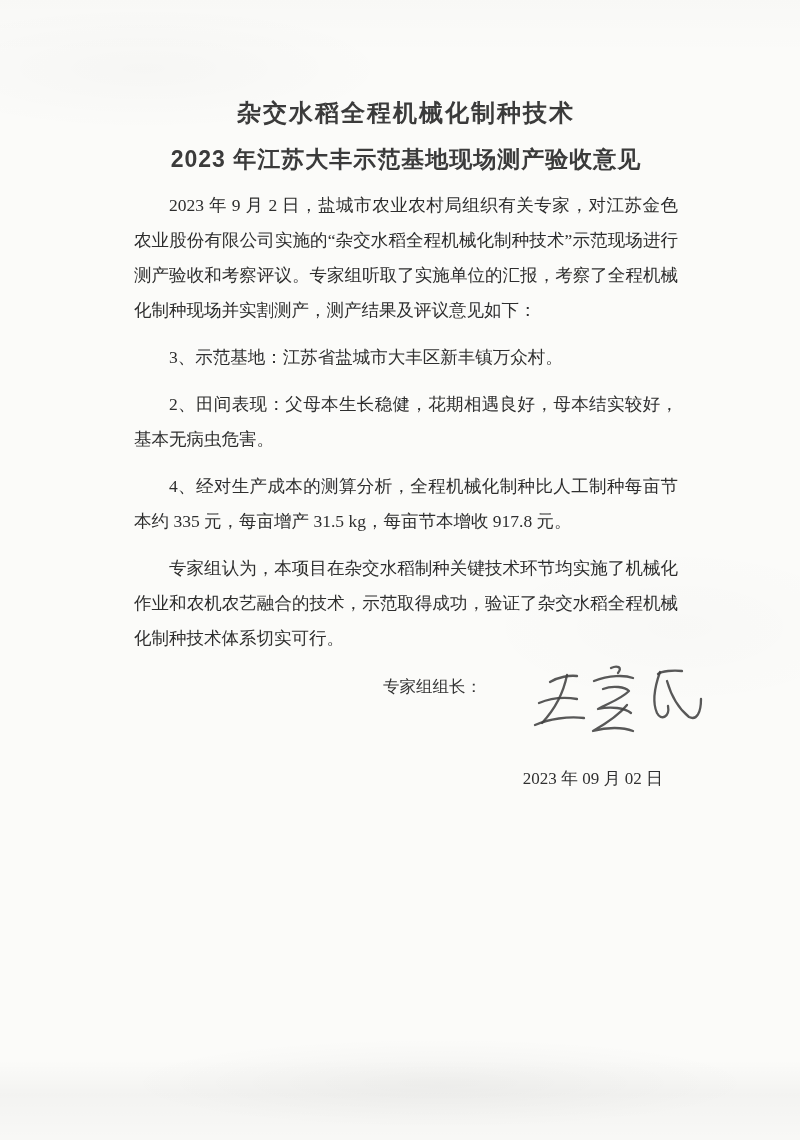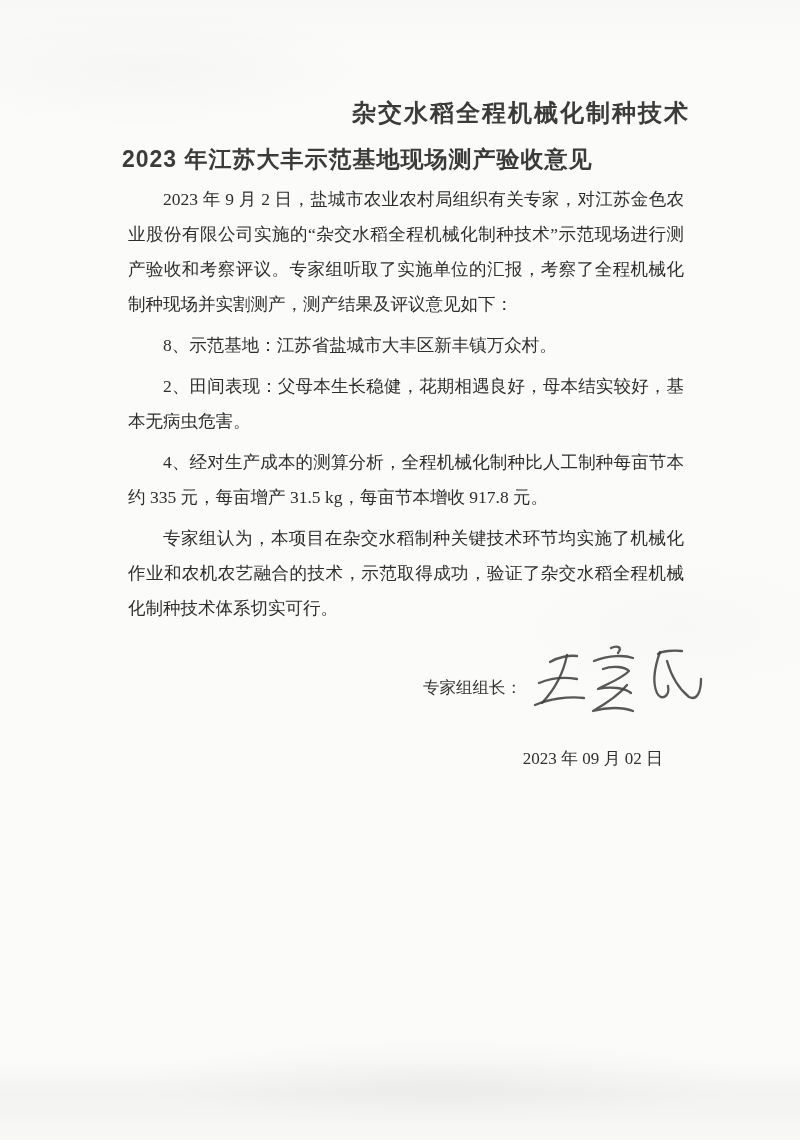--- a/index.html
+++ b/index.html
@@ -24,54 +24,56 @@
       radial-gradient(ellipse 420px 60px at 55% 95%, rgba(0,0,0,0.035), transparent 75%),
       radial-gradient(ellipse 300px 120px at 85% 55%, rgba(0,0,0,0.012), transparent 70%),
       linear-gradient(to bottom, rgba(0,0,0,0.010) 0%, transparent 5%, transparent 93%, rgba(0,0,0,0.030) 96%, rgba(0,0,0,0.012) 100%);
   }
   .page {
     position: relative;
     padding: 96px 110px 0 122px;
   }
   .title {
     margin: 0;
-    text-align: right;
+    text-align: center;
     font-family: "Liberation Sans", sans-serif;
     font-size: 24px;
     line-height: 34px;
     font-weight: 600;
     letter-spacing: 2px;
     color: #3b3b3b;
   }
   .subtitle {
     margin: 12px 0 0 0;
+    text-align: center;
     font-family: "Liberation Sans", sans-serif;
     font-size: 23px;
     line-height: 34px;
     font-weight: 600;
     letter-spacing: 1px;
     color: #3b3b3b;
   }
   .body-text {
     margin-top: 0;
     font-size: 17.5px;
     line-height: 35px;
     text-align: justify;
     color: #2e2e2e;
   }
   .body-text p {
-    margin: 6px;
+    margin: 12px;
     text-indent: 2em;
   }
   .sig-row {
     margin-top: 20px;
     height: 84px;
     display: flex;
     justify-content: flex-end;
-    align-items: center;
+    align-items: flex-start;
+    gap: 40px;
   }
   .sig-label {
     font-size: 16.5px;
     color: #333;
     white-space: nowrap;
   }
   .sig-svg {
     width: 172px;
     height: 80px;
     margin-left: 10px;
@@ -80,42 +82,42 @@
   }
   .sig-svg path {
     fill: none;
     stroke: #414141;
     stroke-width: 2.3;
     stroke-linecap: round;
     stroke-linejoin: round;
     opacity: 0.88;
   }
   .date-row {
-    margin-top: 16px;
+    margin-top: 6px;
     text-align: right;
     padding-right: 27px;
     font-size: 17px;
     line-height: 26px;
     color: #303030;
   }
 </style>
 </head>
 <body>
 
 <div class="paper-texture"></div>
 
 <div class="page">
 
   <h1 class="title">杂交水稻全程机械化制种技术</h1>
 
   <h2 class="subtitle">2023 年江苏大丰示范基地现场测产验收意见</h2>
 
   <div class="body-text">
     <p>2023 年 9 月 2 日，盐城市农业农村局组织有关专家，对江苏金色农业股份有限公司实施的“杂交水稻全程机械化制种技术”示范现场进行测产验收和考察评议。专家组听取了实施单位的汇报，考察了全程机械化制种现场并实割测产，测产结果及评议意见如下：</p>
-    <p>8、示范基地：江苏省盐城市大丰区新丰镇万众村。</p>
+    <p>3、示范基地：江苏省盐城市大丰区新丰镇万众村。</p>
     <p>2、田间表现：父母本生长稳健，花期相遇良好，母本结实较好，基本无病虫危害。</p>
     <p>4、经对生产成本的测算分析，全程机械化制种比人工制种每亩节本约 335 元，每亩增产 31.5 kg，每亩节本增收 917.8 元。</p>
     <p>专家组认为，本项目在杂交水稻制种关键技术环节均实施了机械化作业和农机农艺融合的技术，示范取得成功，验证了杂交水稻全程机械化制种技术体系切实可行。</p>
   </div>
 
   <div class="sig-row">
     <span class="sig-label">专家组组长：</span>
     <svg class="sig-svg" viewBox="0 0 172 80" role="img" aria-label="handwritten signature">
 
       <path d="M18 22 C26 17 38 15 45 16"></path>

